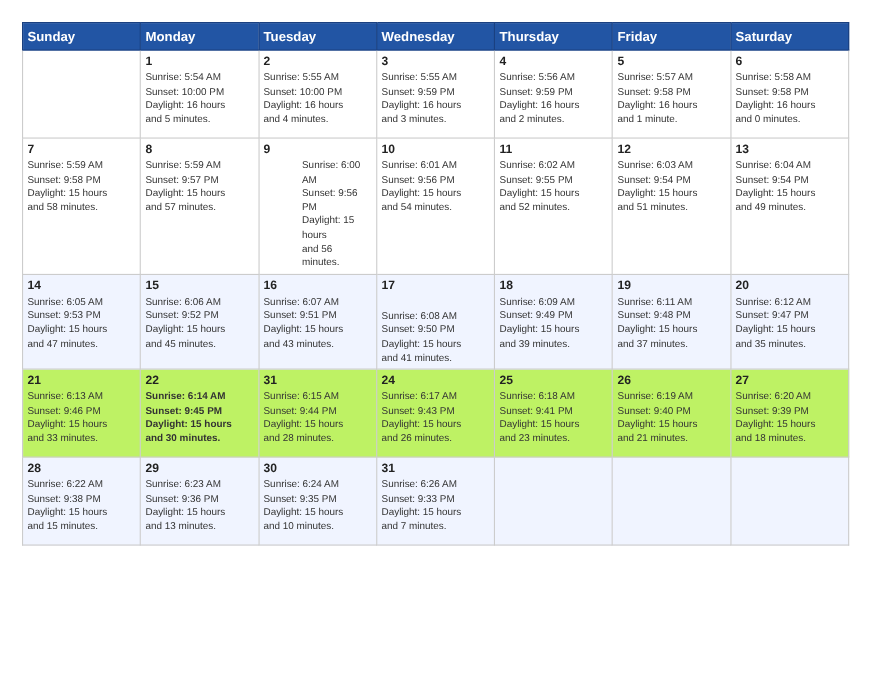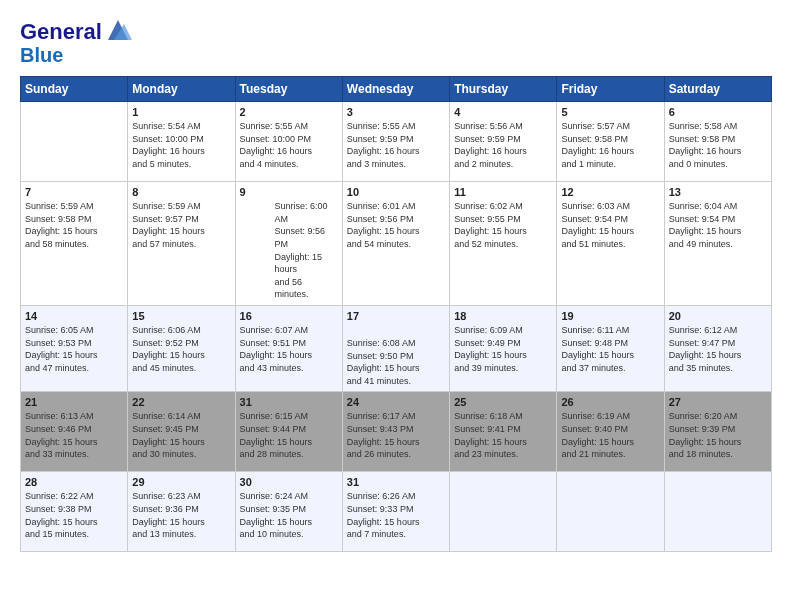--- a/index.html
+++ b/index.html
@@ -81,47 +81,29 @@
       color: #333;
     }
     tr:nth-child(even) td {
       background-color: #f0f4ff;
     }
     tr:nth-child(odd) td {
       background-color: #fff;
     }
     tr:nth-child(2) td { background-color: #fff; }
     tr:nth-child(3) td { background-color: #f0f4ff; }
-    tr:nth-child(4) td { background-color: #a3a3a3; }
+    tr:nth-child(4) td { background-color: #bef264; }
     tr:nth-child(5) td { background-color: #f0f4ff; }
     tr:nth-child(6) td { background-color: #fff; }
     tr:nth-child(7) td { background-color: #f0f4ff; }
   </style>
 </head>
 <body>
 
 <div class="container">
-  <div class="header">
-    <div class="logo">
-      <div>
-        <div style="display:flex;align-items:center;">
-          <span class="logo-text">General</span>
-          <svg width="28" height="28" viewBox="0 0 28 28" style="margin-left:2px;margin-top:-4px;">
-            <polygon points="4,24 14,4 24,24" fill="#2255a4" opacity="0.85"></polygon>
-            <polygon points="10,24 20,8 28,24" fill="#5599dd" opacity="0.7"></polygon>
-          </svg>
-        </div>
-        <span class="logo-text logo-blue" style="font-size:20px;">Blue</span>
-      </div>
-    </div>
-    <div class="title-block">
-      <div class="month-year"></div>
-      <div class="location"></div>
-    </div>
-  </div>
 
   <table>
     <thead>
       <tr>
       <th>Sunday</th>
           <th>Monday</th>
           <th>Tuesday</th>
           <th>Wednesday</th>
           <th>Thursday</th>
           <th>Friday</th>
@@ -279,21 +261,21 @@
         <tr>
           <td>
             <span class="day-num">21</span>
             <div class="day-detail" style="white-space: pre-line;">Sunrise: 6:13 AM
 Sunset: 9:46 PM
 Daylight: 15 hours
 and 33 minutes.</div>
           </td>
           <td>
             <span class="day-num">22</span>
-            <div class="day-detail" style="white-space: pre-line;">Sunrise: 6:14 AM
+            <div class="day-detail" style="white-space: pre-line; font-weight: bold;">Sunrise: 6:14 AM
 Sunset: 9:45 PM
 Daylight: 15 hours
 and 30 minutes.</div>
           </td>
           <td>
             <span class="day-num">31</span>
             <div class="day-detail" style="white-space: pre-line;">Sunrise: 6:15 AM
 Sunset: 9:44 PM
 Daylight: 15 hours
 and 28 minutes.</div>

